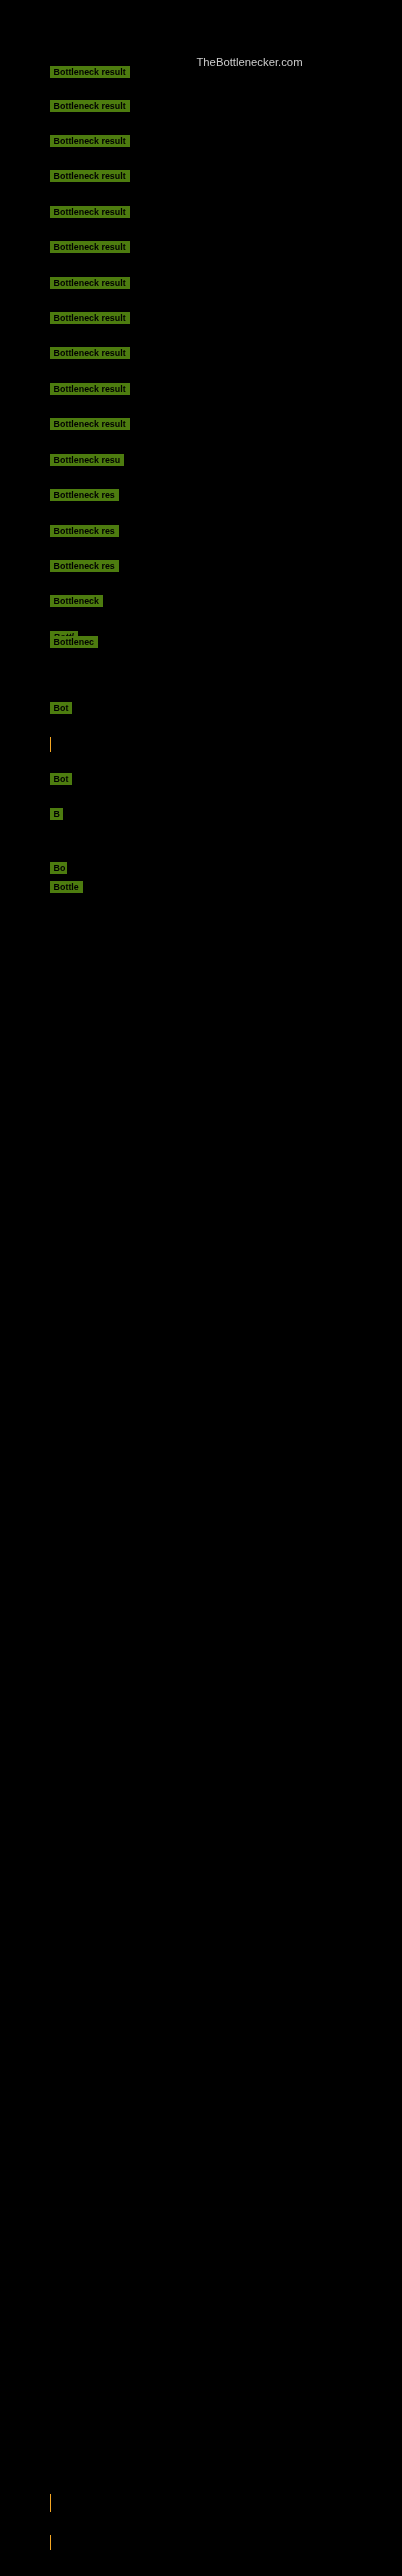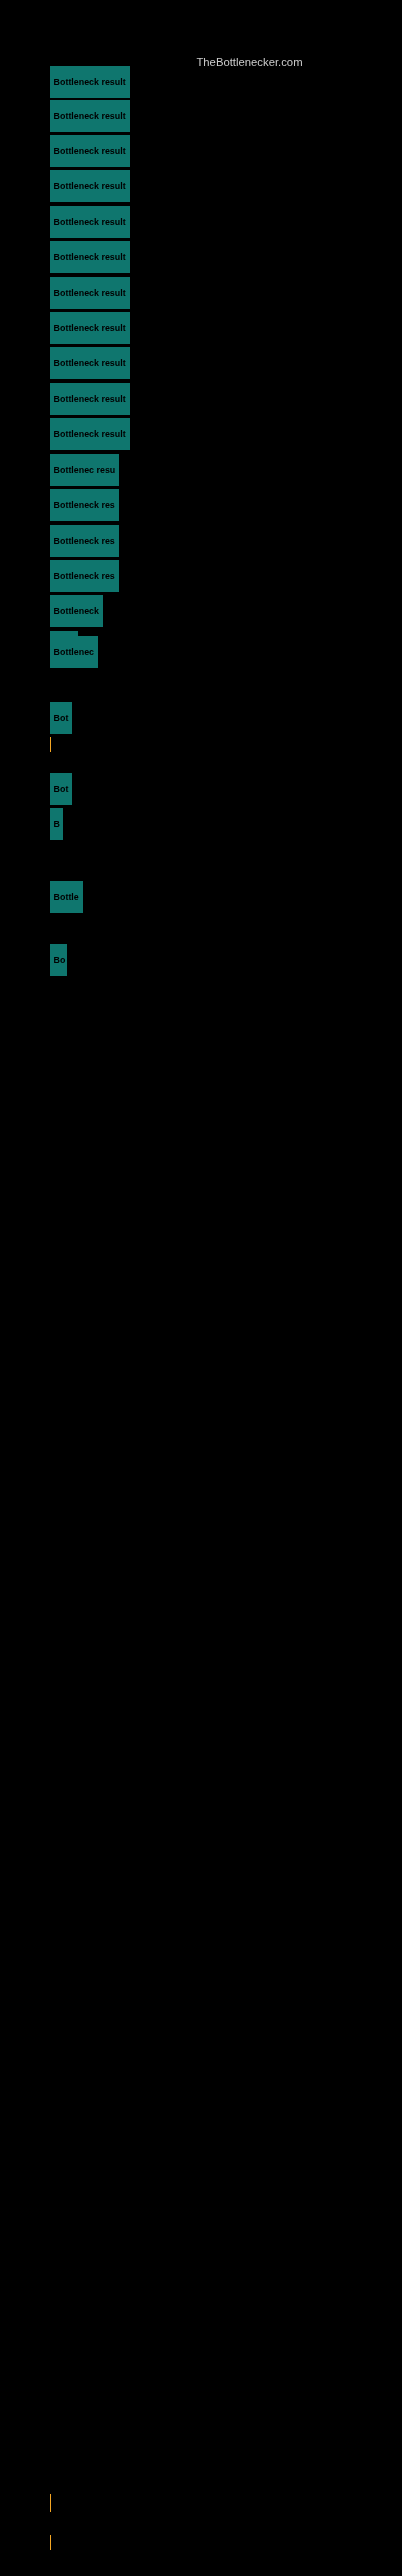--- a/index.html
+++ b/index.html
@@ -17,25 +17,25 @@
     .site-title {
       color: #cccccc;
       font-size: 11.3px;
       text-align: center;
       padding: 4px 0;
       position: absolute;
       width: 100%;
       top: 4px;
     }
     .bottleneck-badge {
-      background-color: #0f766e;
+      background-color: #4d7c0f;
       color: #000000;
       font-size: 8.9px;
       font-weight: bold;
-      padding: 11px 4px;
+      padding: 1px 4px;
       display: inline-block;
       position: absolute;
       left: 1.6px;
       white-space: nowrap;
       overflow: hidden;
     }
     .vertical-line {
       position: absolute;
       left: 1.6px;
       width: 1.6px;
@@ -51,28 +51,28 @@
 <div class="bottleneck-badge" style="top: 52px; max-width: 95px;">Bottleneck result</div>
 <div class="bottleneck-badge" style="top: 87px; max-width: 97px;">Bottleneck result</div>
 <div class="bottleneck-badge" style="top: 122px; max-width: 96px;">Bottleneck result</div>
 <div class="bottleneck-badge" style="top: 158px; max-width: 95px;">Bottleneck result</div>
 <div class="bottleneck-badge" style="top: 193px; max-width: 94px;">Bottleneck result</div>
 <div class="bottleneck-badge" style="top: 229px; max-width: 93px;">Bottleneck result</div>
 <div class="bottleneck-badge" style="top: 264px; max-width: 93px;">Bottleneck result</div>
 <div class="bottleneck-badge" style="top: 299px; max-width: 92px;">Bottleneck result</div>
 <div class="bottleneck-badge" style="top: 335px; max-width: 91px;">Bottleneck result</div>
 <div class="bottleneck-badge" style="top: 370px; max-width: 90px;">Bottleneck result</div>
-<div class="bottleneck-badge" style="top: 406px; max-width: 87px;">Bottlenec resu</div>
+<div class="bottleneck-badge" style="top: 406px; max-width: 87px;">Bottleneck resu</div>
 <div class="bottleneck-badge" style="top: 441px; max-width: 84px;">Bottleneck res</div>
 <div class="bottleneck-badge" style="top: 477px; max-width: 82px;">Bottleneck res</div>
 <div class="bottleneck-badge" style="top: 512px; max-width: 81px;">Bottleneck res</div>
 <div class="bottleneck-badge" style="top: 547px; max-width: 63px;">Bottleneck</div>
 <div class="bottleneck-badge" style="top: 583px; max-width: 37px; font-style: italic;">Bottl</div>
 <div class="bottleneck-badge" style="top: 588px; max-width: 56px;">Bottlenec</div>
 <div class="bottleneck-badge" style="top: 654px; max-width: 29px;">Bot</div>
 <div class="bottleneck-badge" style="top: 725px; max-width: 27px;">Bot</div>
 <div class="bottleneck-badge" style="top: 760px; max-width: 13px;">B</div>
 <div class="bottleneck-badge" style="top: 833px; max-width: 40px;">Bottle</div>
-<div class="bottleneck-badge" style="top: 896px; max-width: 17.7px;">Bo</div>
+<div class="bottleneck-badge" style="top: 814px; max-width: 17.7px;">Bo</div>
 <div class="vertical-line" style="top: 689px; height: 14.5px;"></div>
 <div class="vertical-line" style="top: 2446px; height: 17.7px;"></div>
 <div class="vertical-line" style="top: 2487px; height: 14.5px;"></div>
 
 
 </body></html>

